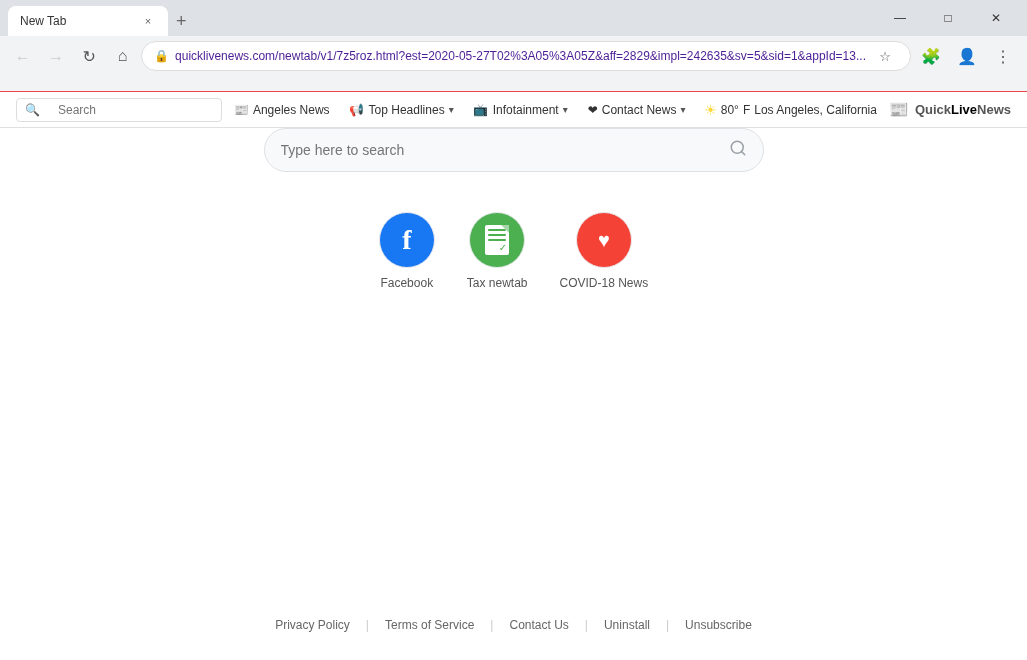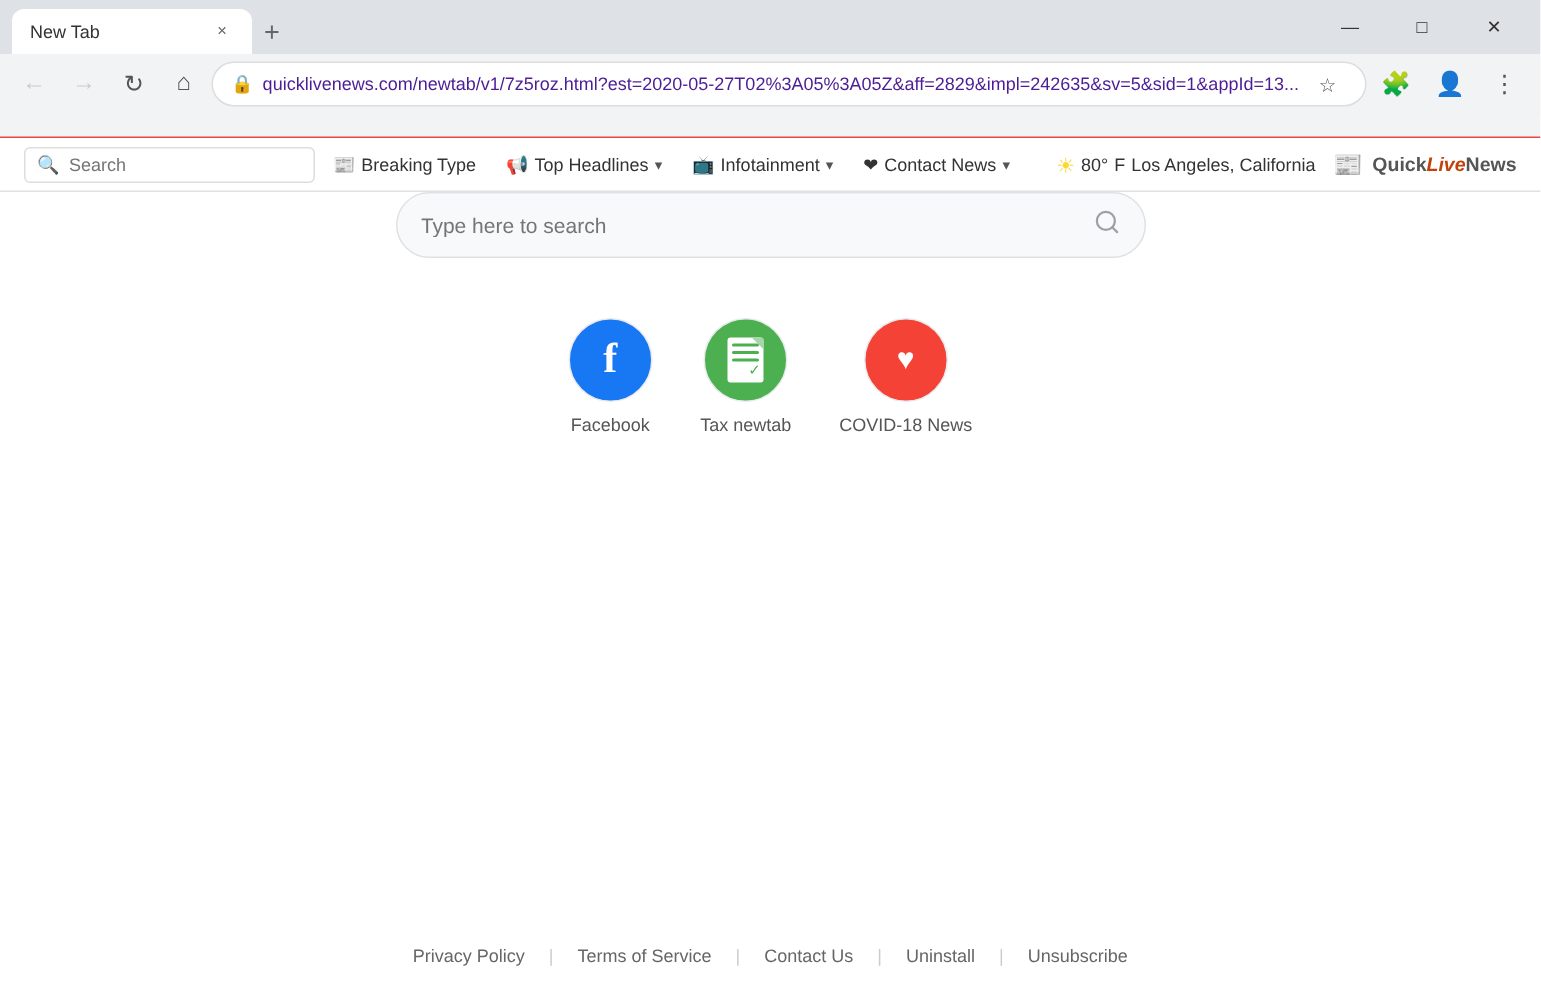--- a/index.html
+++ b/index.html
@@ -27,26 +27,26 @@
     .address-text { font-size: 12px; color: #4c1d95; flex: 1; overflow: hidden; text-overflow: ellipsis; white-space: nowrap; }
     .address-actions { display: flex; gap: 2px; }
     .addr-btn { width: 26px; height: 26px; display: flex; align-items: center; justify-content: center; border: none; background: none; cursor: pointer; border-radius: 50%; color: #555; font-size: 13px; }
 
     
     .toolbar-ext { display: flex; align-items: center; gap: 4px; }
 
     
     .news-bar { display: flex; align-items: center; height: 36px; padding: 0 16px; gap: 4px; background: #fff; border-bottom: 1px solid #e0e0e0; }
     .search-bar-small { display: flex; align-items: center; border: 1px solid #ddd; border-radius: 4px; padding: 2px 8px; height: 24px; gap: 6px; min-width: 140px; }
-    .search-bar-small input { border: none; outline: none; font-size: 12px; color: #999; width: 100%; background: transparent; }
+    .search-bar-small input { border: none; outline: none; font-size: 12px; color: #999; width: 100%; background: transparent; margin-left: 12px; }
     .news-link { display: flex; align-items: center; gap: 4px; font-size: 12px; color: #333; text-decoration: none; white-space: nowrap; padding: 0 8px; height: 100%; cursor: pointer; }
     .weather-widget { display: flex; align-items: center; gap: 4px; font-size: 12px; color: #333; margin-left: auto; }
     .quicklive-brand { display: flex; align-items: center; gap: 6px; font-size: 13px; font-weight: bold; margin-left: 8px; }
     .quicklive-brand span.quick { color: #555; }
-    .quicklive-brand span.live { color: #c2410c; font-style: italic; }
+    .quicklive-brand span.live { color: #000000; }
     .quicklive-brand span.news { color: #555; }
 
     
     .main-content { background: #fff; height: calc(660px - 128px); display: flex; flex-direction: column; align-items: center; position: relative; }
 
     
     .search-box-container { display: flex; align-items: center; justify-content: center; width: 100%; margin-bottom: 40px; }
     .search-box { display: flex; align-items: center; background: #f8f9fa; border: 1px solid #dfe1e5; border-radius: 24px; padding: 0 16px; width: 500px; height: 44px; gap: 10px; }
     .search-box input { flex: 1; border: none; outline: none; font-size: 14px; color: #555; background: transparent; }
     .search-icon-btn { background: none; border: none; cursor: pointer; color: #9aa0a6; font-size: 16px; }
@@ -70,21 +70,21 @@
     .tax-doc { width: 24px; height: 30px; background: white; border-radius: 2px; position: relative; display: flex; flex-direction: column; padding: 4px 3px; gap: 3px; }
     .tax-doc::before { content: ''; position: absolute; top: 0; right: 0; width: 8px; height: 8px; background: #a5d6a7; clip-path: polygon(0 0, 100% 100%, 100% 0); }
     .tax-line { height: 2px; background: #4caf50; border-radius: 1px; }
     .tax-check { color: #4caf50; font-size: 10px; position: absolute; bottom: 2px; right: 2px; }
 
     
     .covid-icon { background: #f44336; display: flex; align-items: center; justify-content: center; }
     .heart-beat { color: white; font-size: 20px; }
 
     
-    .footer { position: absolute; bottom: 4px; width: 100%; display: flex; justify-content: center; gap: 16px; padding: 12px; }
+    .footer { position: absolute; bottom: 16px; width: 100%; display: flex; justify-content: center; gap: 16px; padding: 12px; }
     .footer-link { font-size: 12px; color: #666; text-decoration: none; cursor: pointer; }
     .footer-sep { color: #ccc; font-size: 12px; }
 
     
     .chevron { font-size: 10px; color: #555; }
   </style>
 </head>
 <body>
 
 <div class="browser-chrome">
@@ -126,21 +126,21 @@
 </div>
 
 <div class="news-bar">
   <div class="search-bar-small">
     <span style="color:#999;font-size:12px;">🔍</span>
     <input type="text" placeholder="Search" style="">
   </div>
 
   <div class="news-link">
     <span>📰</span>
-    <span>Breaking Type</span>
+    <span>Angeles News</span>
   </div>
 
   <div class="news-link">
     <span>📢</span>
     <span>Top Headlines</span>
     <span class="chevron">▾</span>
   </div>
 
   <div class="news-link">
     <span>📺</span>

